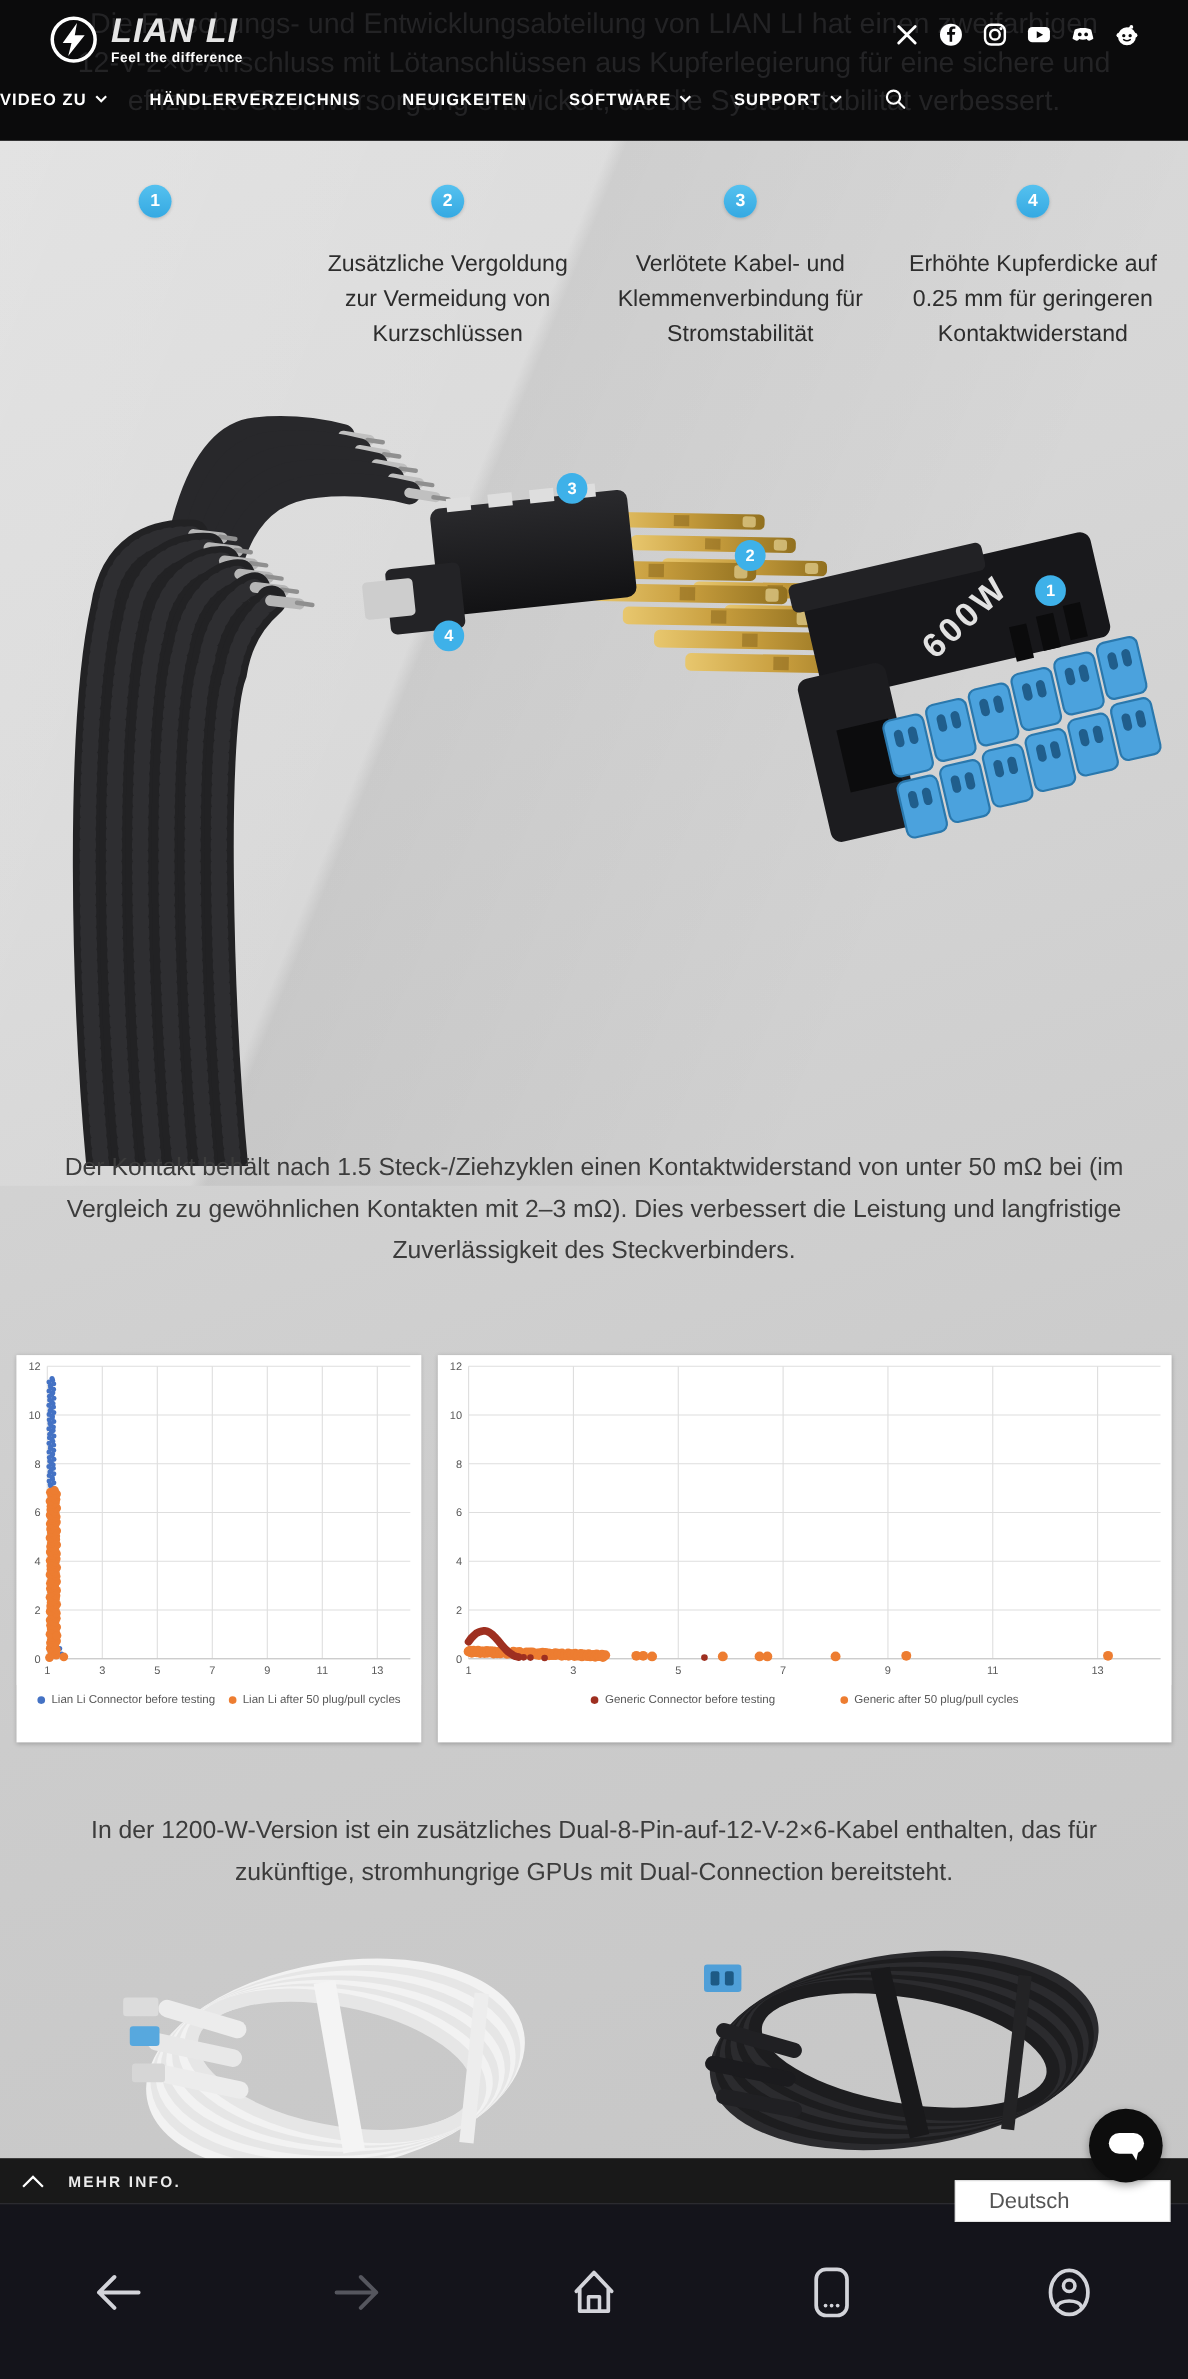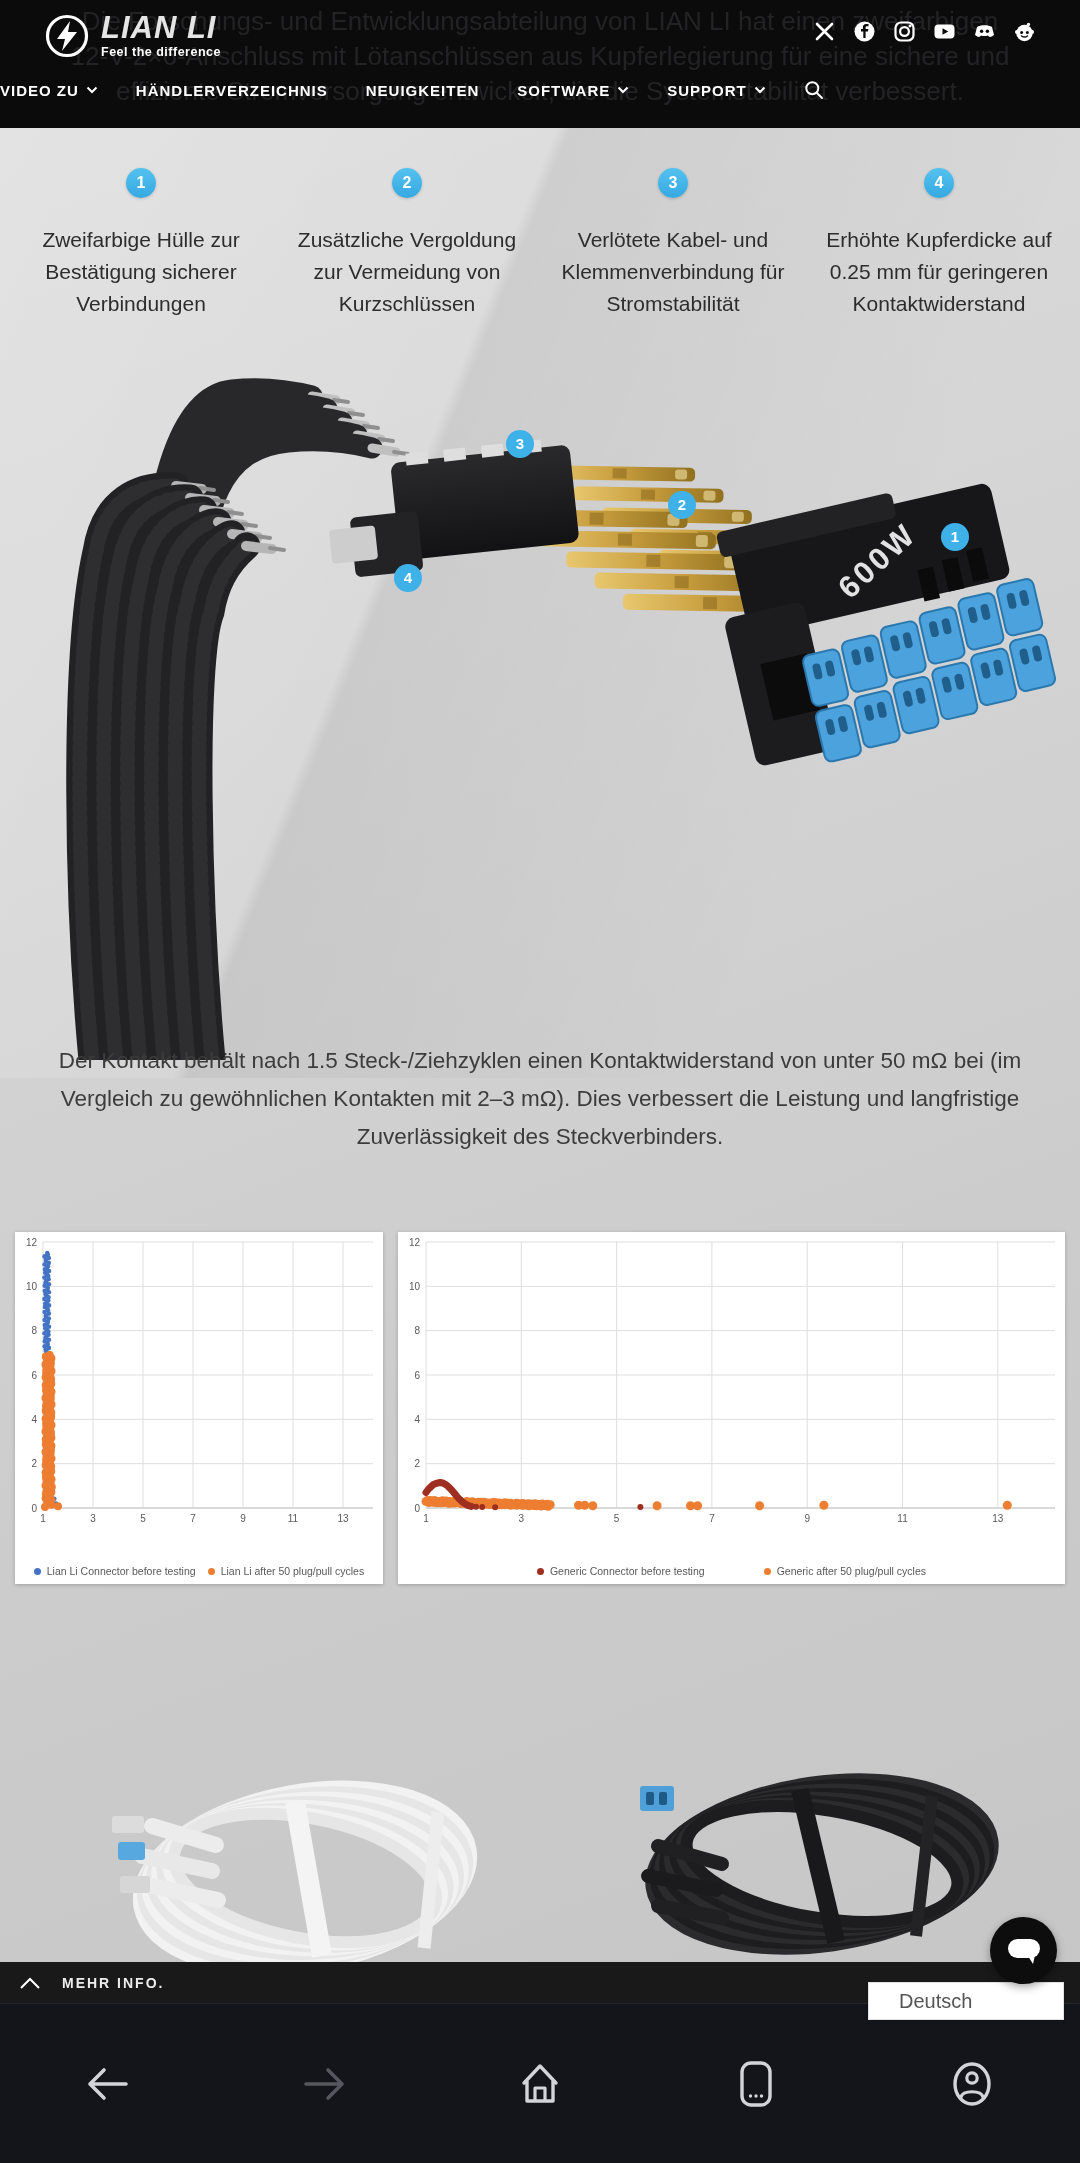--- a/index.html
+++ b/index.html
@@ -32,21 +32,21 @@
   
   .para{position:absolute;left:40px;width:1000px;text-align:center;color:#3c3c3c;
     font-size:22.5px;line-height:38px;font-weight:500;z-index:2;}
   #para-contact{top:1016px;margin-top:26px;}
   #para-version{top:1622px;}
   
   .chart-card{position:absolute;top:1232px;background:#fff;box-shadow:0 1px 4px rgba(0,0,0,.22);z-index:2;}
   #chart-lianli{left:15px;width:368px;height:352px;}
   #chart-generic{left:398px;width:667px;height:352px;}
   .chart-legend{display:flex;justify-content:center;align-items:center;margin-top:2px;}
-  .chart-legend .entry{display:flex;align-items:center;gap:6px;color:#595959;font-size:10.5px;margin-top:27px;}
+  .chart-legend .entry{display:flex;align-items:center;gap:6px;color:#595959;font-size:10.5px;}
   .chart-legend .dot{width:7px;height:7px;border-radius:50%;display:inline-block;}
   
   .lang-box{position:absolute;left:868px;top:1982px;width:196px;height:38px;background:#fff;
     border:1px solid #e2e2e2;box-shadow:0 1px 3px rgba(0,0,0,.15);display:flex;align-items:center;
     padding-left:30px;box-sizing:border-box;z-index:6;cursor:pointer;}
   .lang-box span{color:#555;font-size:20px;}
   .chat-btn{position:absolute;left:990px;top:1917px;width:67px;height:67px;border-radius:50%;background:#0d0d0d;
     z-index:7;display:flex;align-items:center;justify-content:center;box-shadow:0 3px 8px rgba(0,0,0,.35);cursor:pointer;}
   .more-bar{position:absolute;left:0;top:1962px;width:1080px;height:41px;background:#191919;z-index:5;
     display:flex;align-items:center;cursor:pointer;}
@@ -141,21 +141,20 @@
             <circle cx="8.3" cy="8.3" r="6" fill="none" stroke="#fff" stroke-width="2"></circle>
             <path d="M13 13 L18 18" stroke="#fff" stroke-width="2" stroke-linecap="round"></path>
           </svg>
         </div>
     </nav>
   </header>
 
   <section class="features">
     <div class="feature">
       <div class="fnum">1</div>
-      <div class="ftext">Zweifarbige Hülle zur Bestätigung sicherer Verbindungen</div>
     </div>
     <div class="feature">
       <div class="fnum">2</div>
       <div class="ftext">Zusätzliche Vergoldung zur Vermeidung von Kurzschlüssen</div>
     </div>
     <div class="feature">
       <div class="fnum">3</div>
       <div class="ftext">Verlötete Kabel- und Klemmenverbindung für Stromstabilität</div>
     </div>
     <div class="feature">
@@ -323,20 +322,21 @@
       <circle cx="408" cy="248" r="14" fill="#3eb1e9"></circle>
       <text x="408" y="253" text-anchor="middle" fill="#fff" font-size="15" font-weight="700">4</text>
     </g>
     <g>
       <circle cx="955" cy="207" r="14" fill="#3eb1e9"></circle>
       <text x="955" y="212" text-anchor="middle" fill="#fff" font-size="15" font-weight="700">1</text>
     </g>
   </svg>
 
   <p class="para" id="para-contact">Der Kontakt behält nach 1.5 Steck-/Ziehzyklen einen Kontaktwiderstand von unter 50 mΩ bei (im Vergleich zu gewöhnlichen Kontakten mit 2–3 mΩ). Dies verbessert die Leistung und langfristige Zuverlässigkeit des Steckverbinders.</p>
+  <p class="para" id="para-version">In der 1200-W-Version ist ein zusätzliches Dual-8-Pin-auf-12-V-2×6-Kabel enthalten, das für zukünftige, stromhungrige GPUs mit Dual-Connection bereitsteht.</p>
 
   <div class="chart-card" id="chart-lianli">
     <svg class="chart-plot" width="368" height="300" viewBox="0 0 368 300">
         <rect x="0" y="0" width="368" height="300" fill="#ffffff"></rect>
         <line x1="28" y1="276" x2="358" y2="276" stroke="#dedede" stroke-width="1"></line>
         <line x1="28" y1="231.66666666666669" x2="358" y2="231.66666666666669" stroke="#dedede" stroke-width="1"></line>
         <line x1="28" y1="187.33333333333334" x2="358" y2="187.33333333333334" stroke="#dedede" stroke-width="1"></line>
         <line x1="28" y1="143" x2="358" y2="143" stroke="#dedede" stroke-width="1"></line>
         <line x1="28" y1="98.66666666666669" x2="358" y2="98.66666666666669" stroke="#dedede" stroke-width="1"></line>
         <line x1="28" y1="54.333333333333314" x2="358" y2="54.333333333333314" stroke="#dedede" stroke-width="1"></line>

